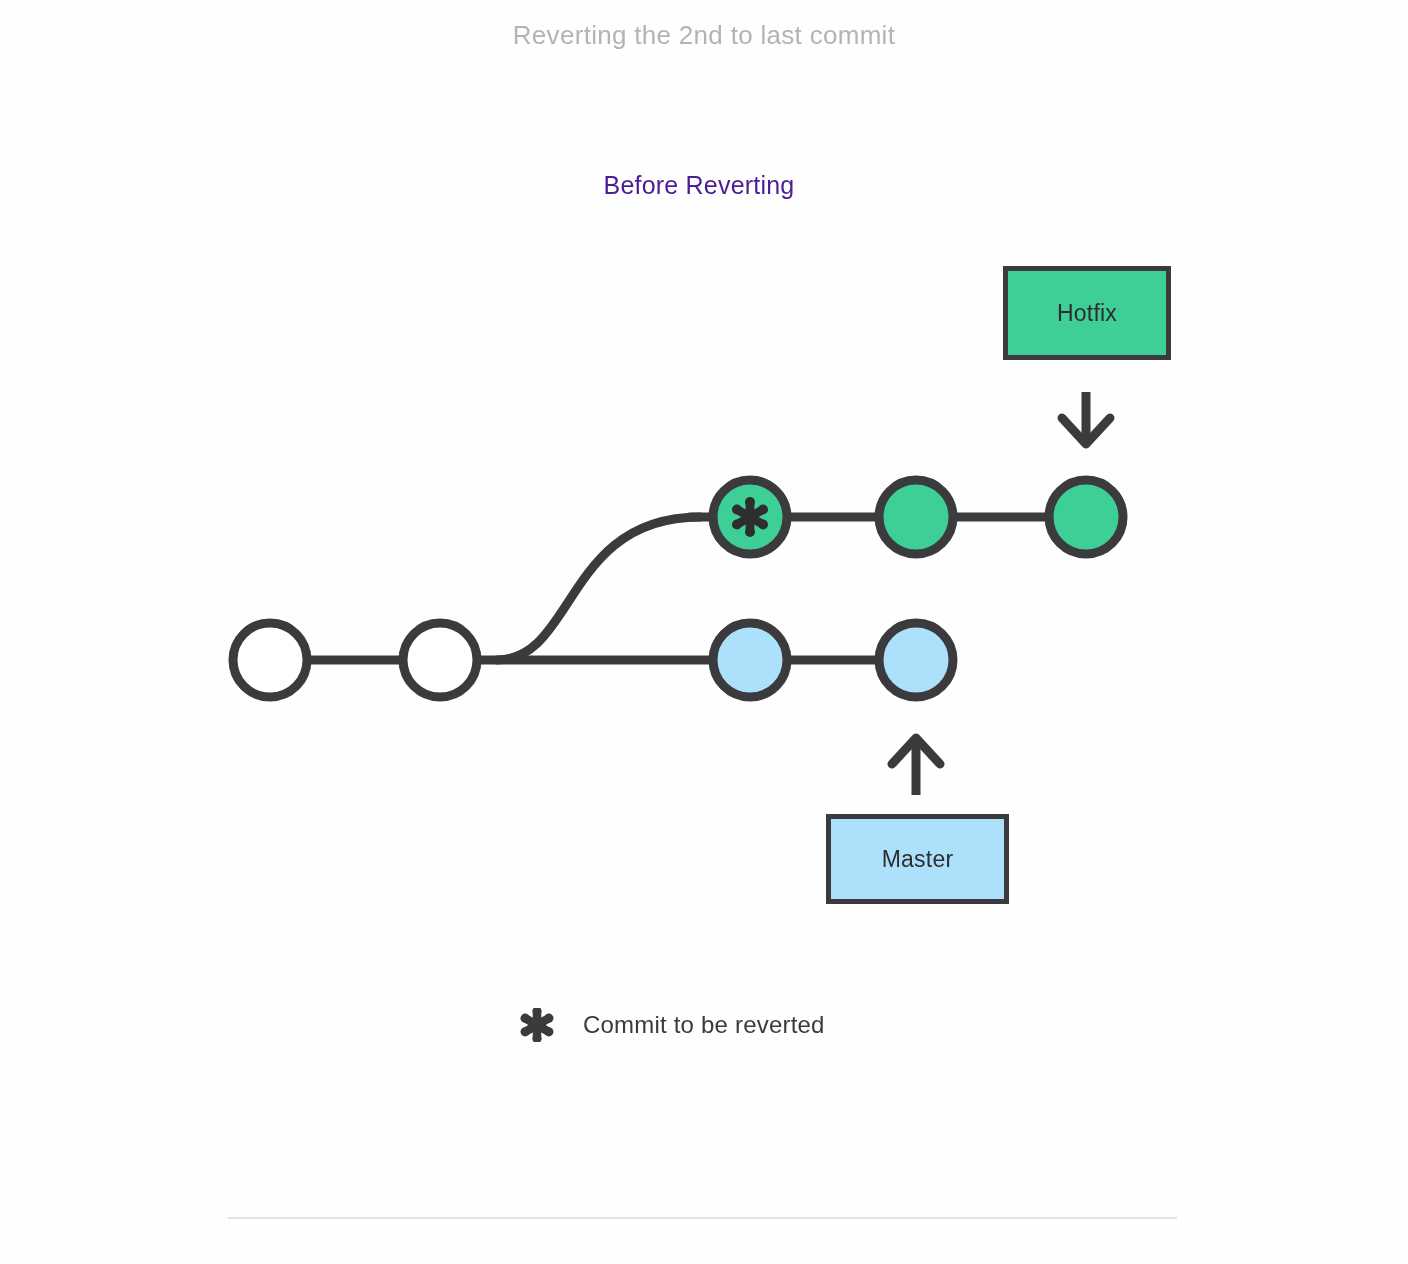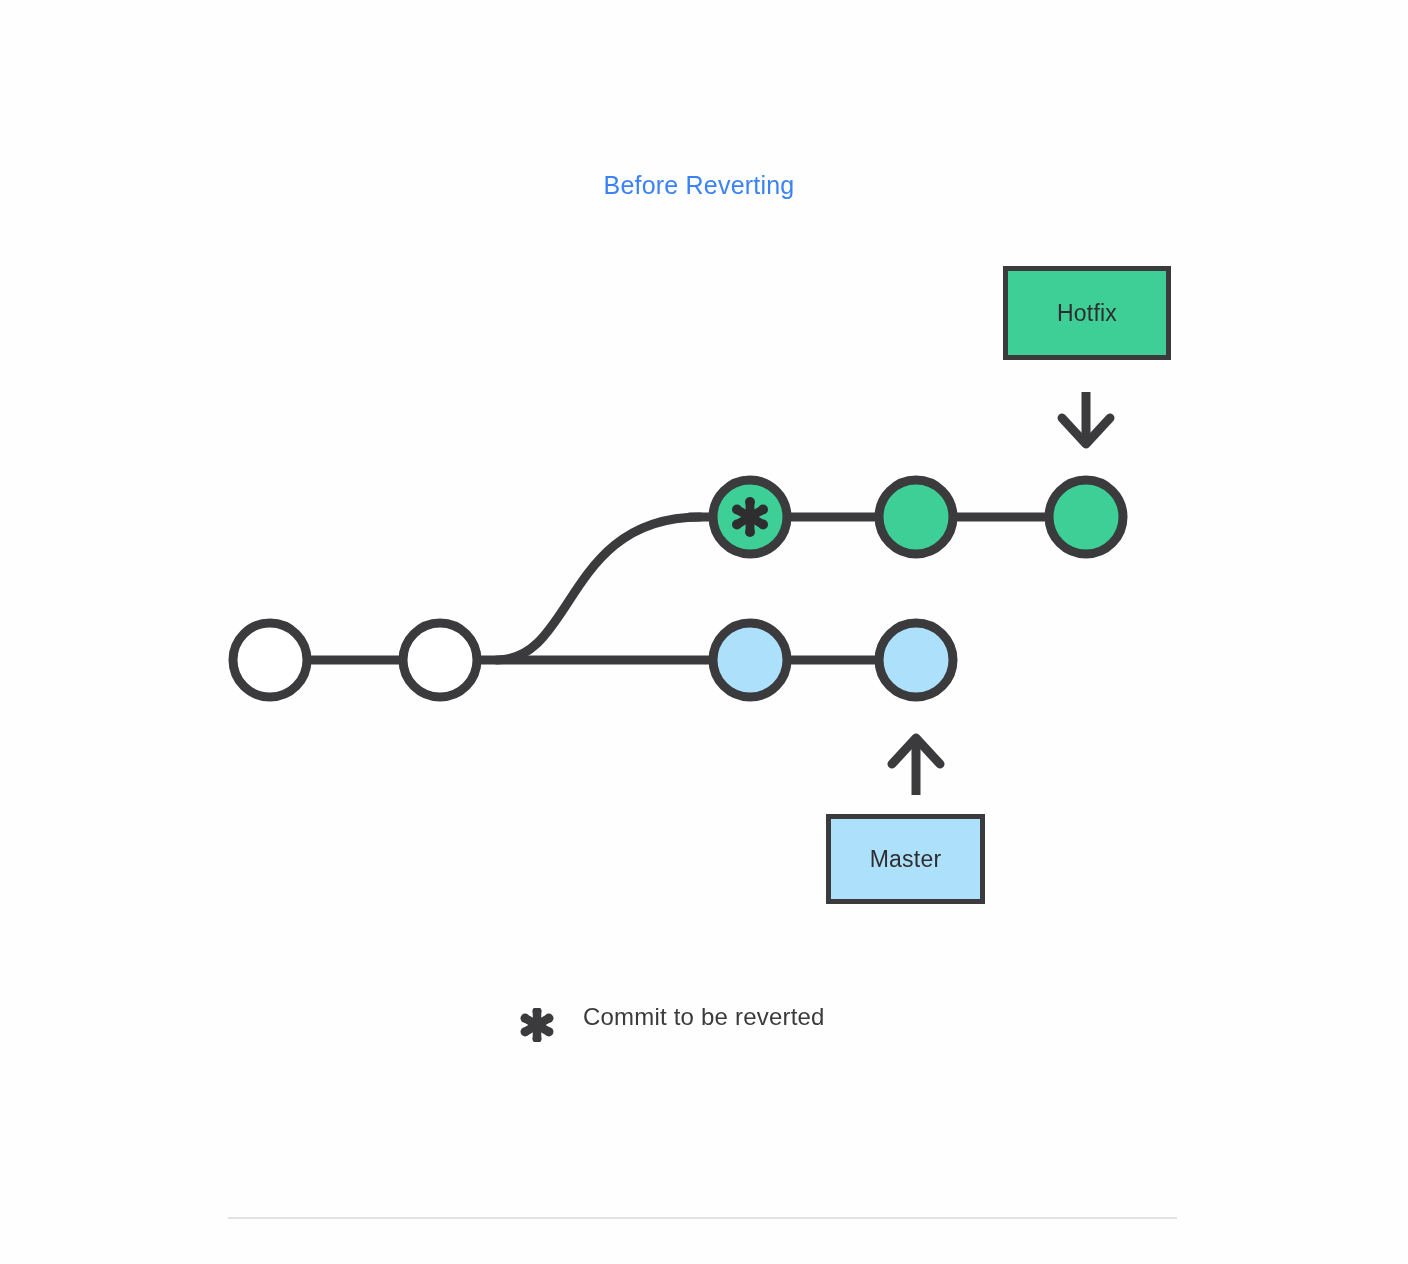--- a/index.html
+++ b/index.html
@@ -34,21 +34,21 @@
   }
 
   .diagram-heading {
     position: absolute;
     top: 171px;
     left: 0;
     width: 1398px;
     text-align: center;
     font-size: 25px;
     font-weight: 400;
-    color: #3b82f6;
+    color: #4c1d95;
     letter-spacing: 0.2px;
   }
 
   .diagram-area {
     position: absolute;
     left: 0;
     top: 230px;
     width: 1408px;
     height: 700px;
     padding-left: 35px;
@@ -76,30 +76,31 @@
     left: 1003px;
     top: 36px;
     width: 168px;
     height: 94px;
     background: #3ECF96;
   }
 
   .label-box.master-box {
     left: 826px;
     top: 584px;
-    width: 159px;
+    width: 183px;
     height: 90px;
     background: #ADE1FB;
   }
 
   .legend {
     position: absolute;
     left: 519px;
     top: 1003px;
     display: flex;
+    align-items: center;
     gap: 28px;
   }
 
   .legend-glyph {
     width: 36px;
     height: 44px;
     display: flex;
     align-items: center;
     justify-content: center;
     color: #3b3b3d;
@@ -118,20 +119,21 @@
     width: 949px;
     height: 2px;
     background: #e2e2e4;
   }
 </style>
 </head>
 <body>
 
 <div class="page">
 
+  <div class="page-title">Reverting the 2nd to last commit</div>
 
   <div class="diagram-heading">Before Reverting</div>
 
   <div class="diagram-area">
 
     <svg class="diagram-svg" width="1408" height="700" viewBox="0 0 1408 700">
 
       <line x1="270" y1="430" x2="916" y2="430" stroke="#3b3b3d" stroke-width="9" stroke-linecap="round"></line>
 
       <line x1="690" y1="287" x2="1086" y2="287" stroke="#3b3b3d" stroke-width="9" stroke-linecap="round"></line>

